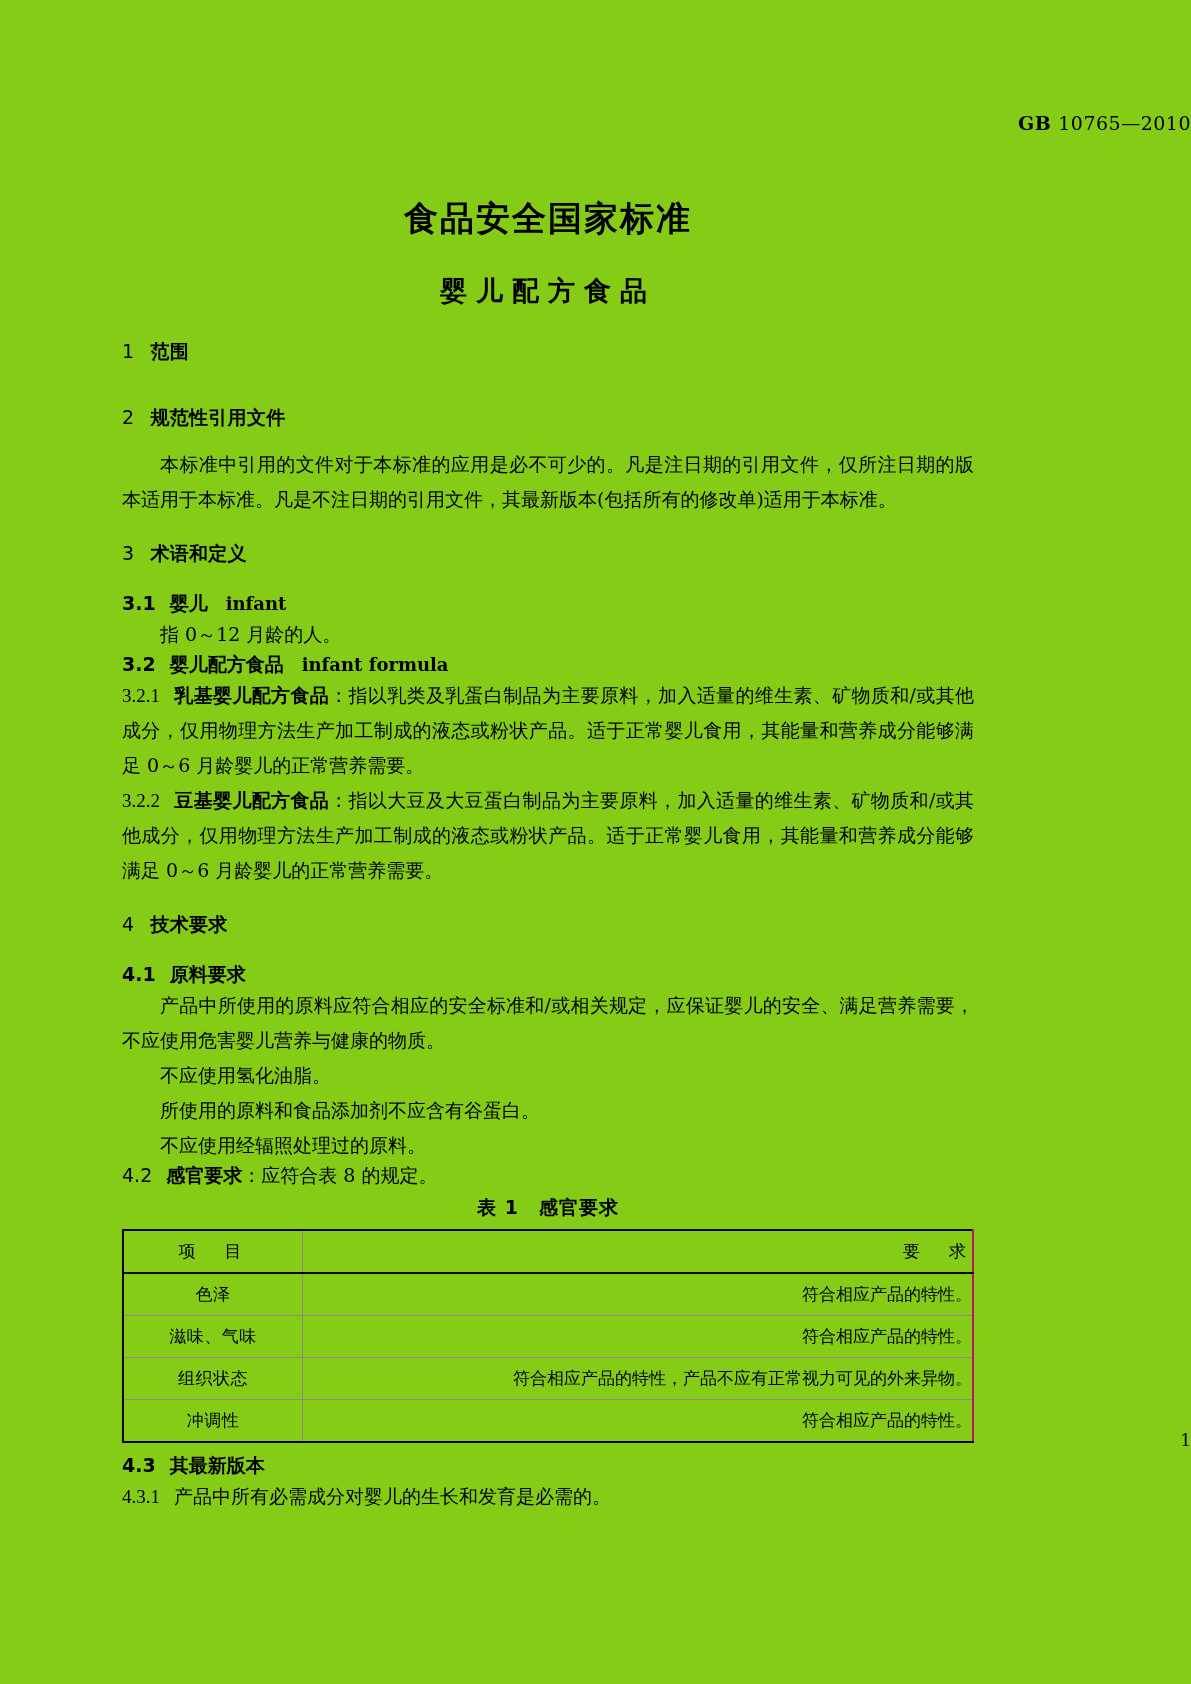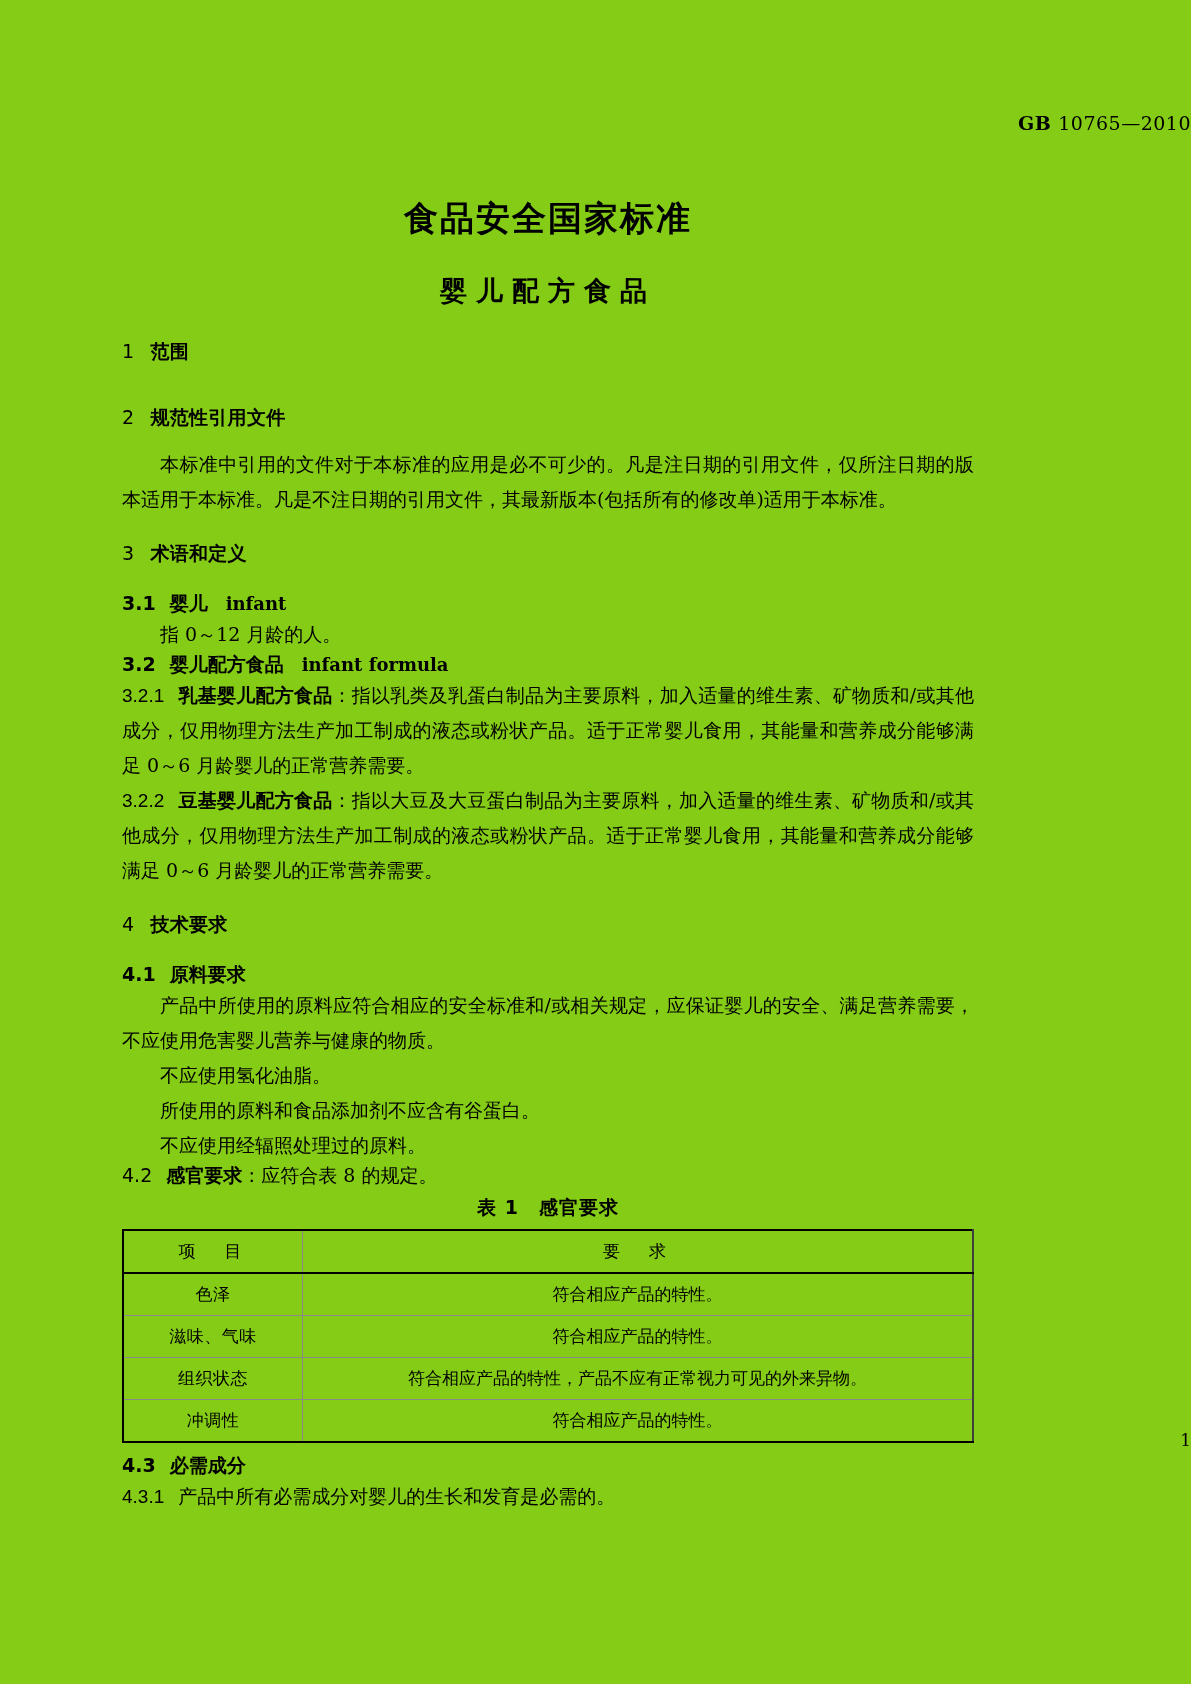--- a/index.html
+++ b/index.html
@@ -126,21 +126,21 @@
   .sp-d { height: 30px; }
 
   .numbered-para {
     font-family: "DejaVu Serif", "Liberation Serif", serif;
     font-size: 19px;
     line-height: 35px;
     text-align: justify;
     text-justify: inter-ideograph;
   }
   .numbered-para .numlabel {
-    font-family: Liberation Sans, sans-serif;
+    font-family: Liberation Serif, serif;
     font-size: 19px;
   }
   .numbered-para .lead {
     font-family: "DejaVu Sans", "Liberation Sans", sans-serif;
     font-weight: bold;
     margin-left: 14px;
   }
 
   
   .table-caption {
@@ -175,22 +175,22 @@
     border-bottom: 2px solid #000;
   }
   table.sensory th:first-child,
   table.sensory td:first-child {
     border-left: 2px solid #000;
     width: 178px;
     text-align: center;
   }
   table.sensory th:last-child,
   table.sensory td:last-child {
-    border-right: 2px solid #404040;
-    text-align: center;
+    border-right: 2px solid #be185d;
+    text-align: right;
     padding-left: 0;
   }
   table.sensory td:first-child { letter-spacing: 0.5px; }
 
   
   .page-number {
     position: absolute;
     right: 0;
     top: 1430px;
     font-family: "DejaVu Serif", "Liberation Serif", serif;
@@ -293,21 +293,21 @@
         <tr>
           <td>冲调性</td>
           <td>符合相应产品的特性。</td>
         </tr>
       </tbody>
     </table>
 
     <div class="sp-c"></div>
 
     <div class="h2">
-      <span class="numlabel">4.3</span><span class="txt">必需成分</span>
+      <span class="numlabel">4.3</span><span class="txt">其最新版本</span>
     </div>
 
     <div class="numbered-para">
       <span class="numlabel">4.3.1</span><span style="margin-left:14px">产品中所有必需成分对婴儿的生长和发育是必需的。</span>
     </div>
 
   </div>
 
   <div class="page-number">1</div>
 

